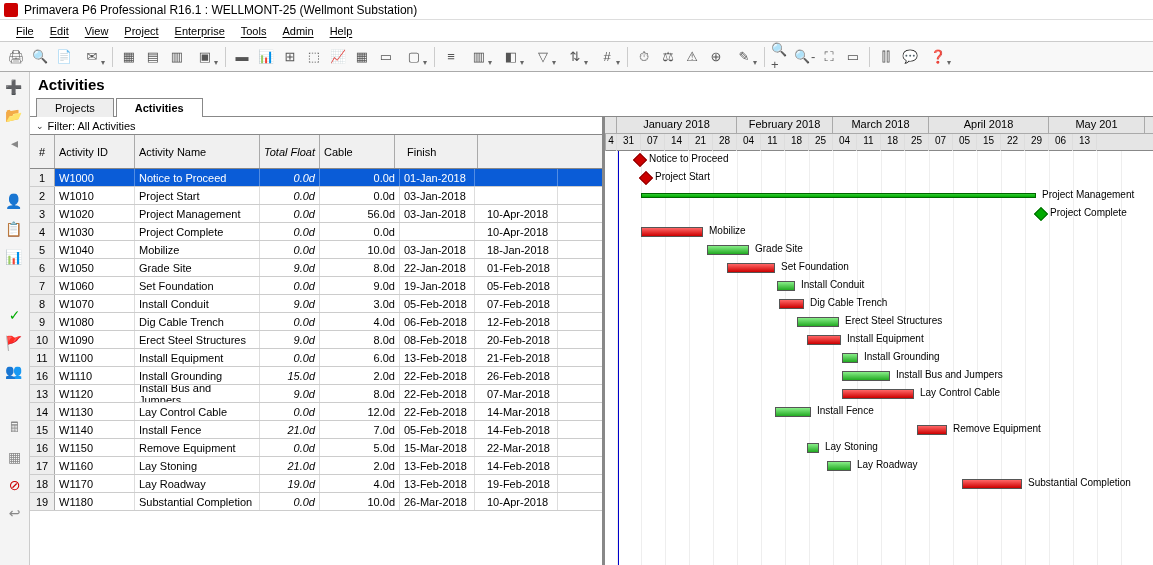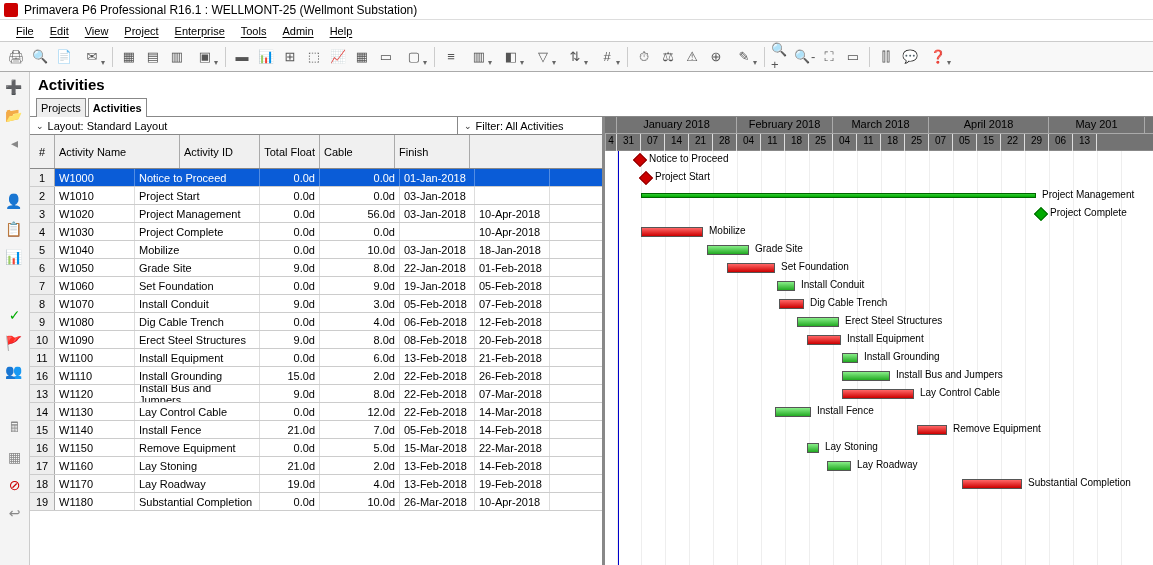--- a/index.html
+++ b/index.html
@@ -23,51 +23,51 @@
 
 
 .main { display:flex; height: calc(565px - 20px - 22px - 30px); }
 .leftbar { width:30px; background:#f4f4f4; border-right:1px solid #ccc; display:flex; flex-direction:column; align-items:center; padding-top:6px; gap:10px;}
 .leftbar .lb { width:18px; height:18px; font-size:14px; display:flex; align-items:center; justify-content:center; color:#888;}
 .content { flex:1; display:flex; flex-direction:column; }
 
 
 .section-title { font-size:15px; font-weight:bold; padding:4px 8px 2px; }
 .tabs { display:flex; padding:0 6px; border-bottom:1px solid #888; height:22px; align-items:flex-end; gap:2px;}
-.tab { padding:3px 4px; border:1px solid #888; border-bottom:none; background:#eee; font-size:11px; position:relative; top:1px;}
+.tab { padding:3px 18px; border:1px solid #888; border-bottom:none; background:#eee; font-size:11px; position:relative; top:1px;}
 .tab.active { background:#fff; font-weight:bold; }
 
 
 .split { flex:1; display:flex; overflow:hidden; }
 .gridpane { width:575px; border-right:3px solid #888; display:flex; flex-direction:column;}
 .layout-hdr { height:18px; display:flex; border-bottom:1px solid #888;}
 .layout-hdr .lh { padding:1px 6px; display:flex; align-items:center; gap:4px; font-size:11px;}
 .layout-hdr .lh::before { content:"⌄"; font-size:9px; color:#333;}
 
 .ghead { display:flex; height:34px; background:#f0f0f0; border-bottom:1px solid #888;}
 .gcol { border-right:1px solid #aaa; padding:2px 4px; display:flex; align-items:center; font-size:11px; overflow:hidden; }
 .c-num { width:25px; justify-content:center;}
 .c-id { width:80px;}
 .c-name { width:125px;}
-.c-tf { width:60px; justify-content:flex-end;}
+.c-tf { width:60px; justify-content:flex-end;font-style:italic;}
 .c-od { width:80px; justify-content:flex-end;}
 .c-start { width:75px;}
-.c-fin { width:75px;}
+.c-fin { width:75px;margin-left:8px;}
 
 .gbody { flex:1; overflow:hidden;}
 .grow { display:flex; height:18px; border-bottom:1px solid #ccc; align-items:stretch;}
 .grow .gcol { border-right:1px solid #ddd;}
 .grow.sel { background:#0a5cd7; color:#fff;}
 .grow.sel .gcol { border-right-color: rgba(255,255,255,0.3);}
 .c-num-cell { width:25px; justify-content:center; background:#eee; border-right:1px solid #aaa !important; color:#000;}
 .grow.sel .c-num-cell { background:#eee; }
 
 
 .gantt { flex:1; position:relative; overflow:hidden; background:#fff;}
-.gantt-hdr { height:34px; position:relative; border-bottom:1px solid #888; background:#737373;}
+.gantt-hdr { height:34px; position:relative; border-bottom:1px solid #888; background:#e5e5e5;}
 .month-row { height:17px; display:flex; position:absolute; top:0; left:0; right:0; border-bottom:1px solid #aaa;}
 .month { border-right:1px solid #aaa; text-align:center; font-size:11px; padding-top:1px;}
 .days-row { height:17px; position:absolute; top:17px; left:0; right:0; display:flex;}
 .dcell { width:24px; border-right:1px solid #ddd; text-align:center; font-size:10px; padding-top:1px;}
 .gantt-area { position:absolute; top:34px; left:0; right:0; bottom:0;}
 .gantt-area .vgrid { position:absolute; top:0; bottom:0; width:1px; background:#eee;}
 .gantt-row { height:18px; position:relative; border-bottom:1px solid transparent;}
 .bar { position:absolute; height:10px; top:4px; border:1px solid #555;}
 .bar.red { background: linear-gradient(#f66,#c00);}
 .bar.green { background: linear-gradient(#8e8,#2a2);}
@@ -162,27 +162,26 @@
   <div class="content">
     <div class="section-title">Activities</div>
     <div class="tabs">
       <div class="tab">Projects</div>
       <div class="tab active">Activities</div>
     </div>
 
     <div class="split">
       <div class="gridpane">
         <div class="layout-hdr">
-          <div class="lh" style="width:428px; border-right:1px solid #888">Layout: Standard Layout</div>
           <div class="lh">Filter: All Activities</div>
         </div>
         <div class="ghead">
           <div class="gcol c-num">#</div>
+          <div class="gcol c-id">Activity ID</div>
           <div class="gcol c-name">Activity Name</div>
-          <div class="gcol c-id">Activity ID</div>
           <div class="gcol c-tf">Total Float</div>
           <div class="gcol c-start">Cable</div>
           <div class="gcol c-fin">Finish</div>
         </div>
         <div class="gbody" id="gbody">
             <div class="grow sel">
               <div class="gcol c-num c-num-cell">1</div>
               <div class="gcol c-id">W1000</div>
               <div class="gcol c-name">Notice to Proceed</div>
               <div class="gcol c-tf">0.0d</div>

